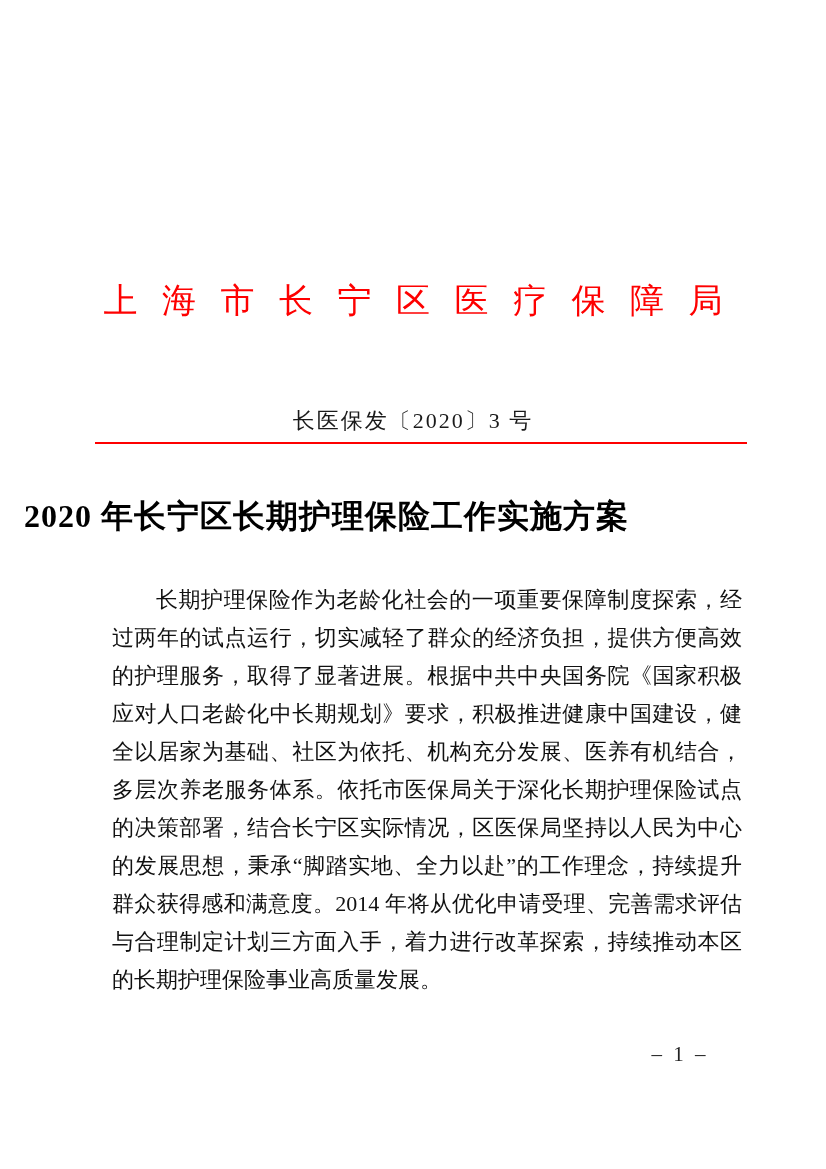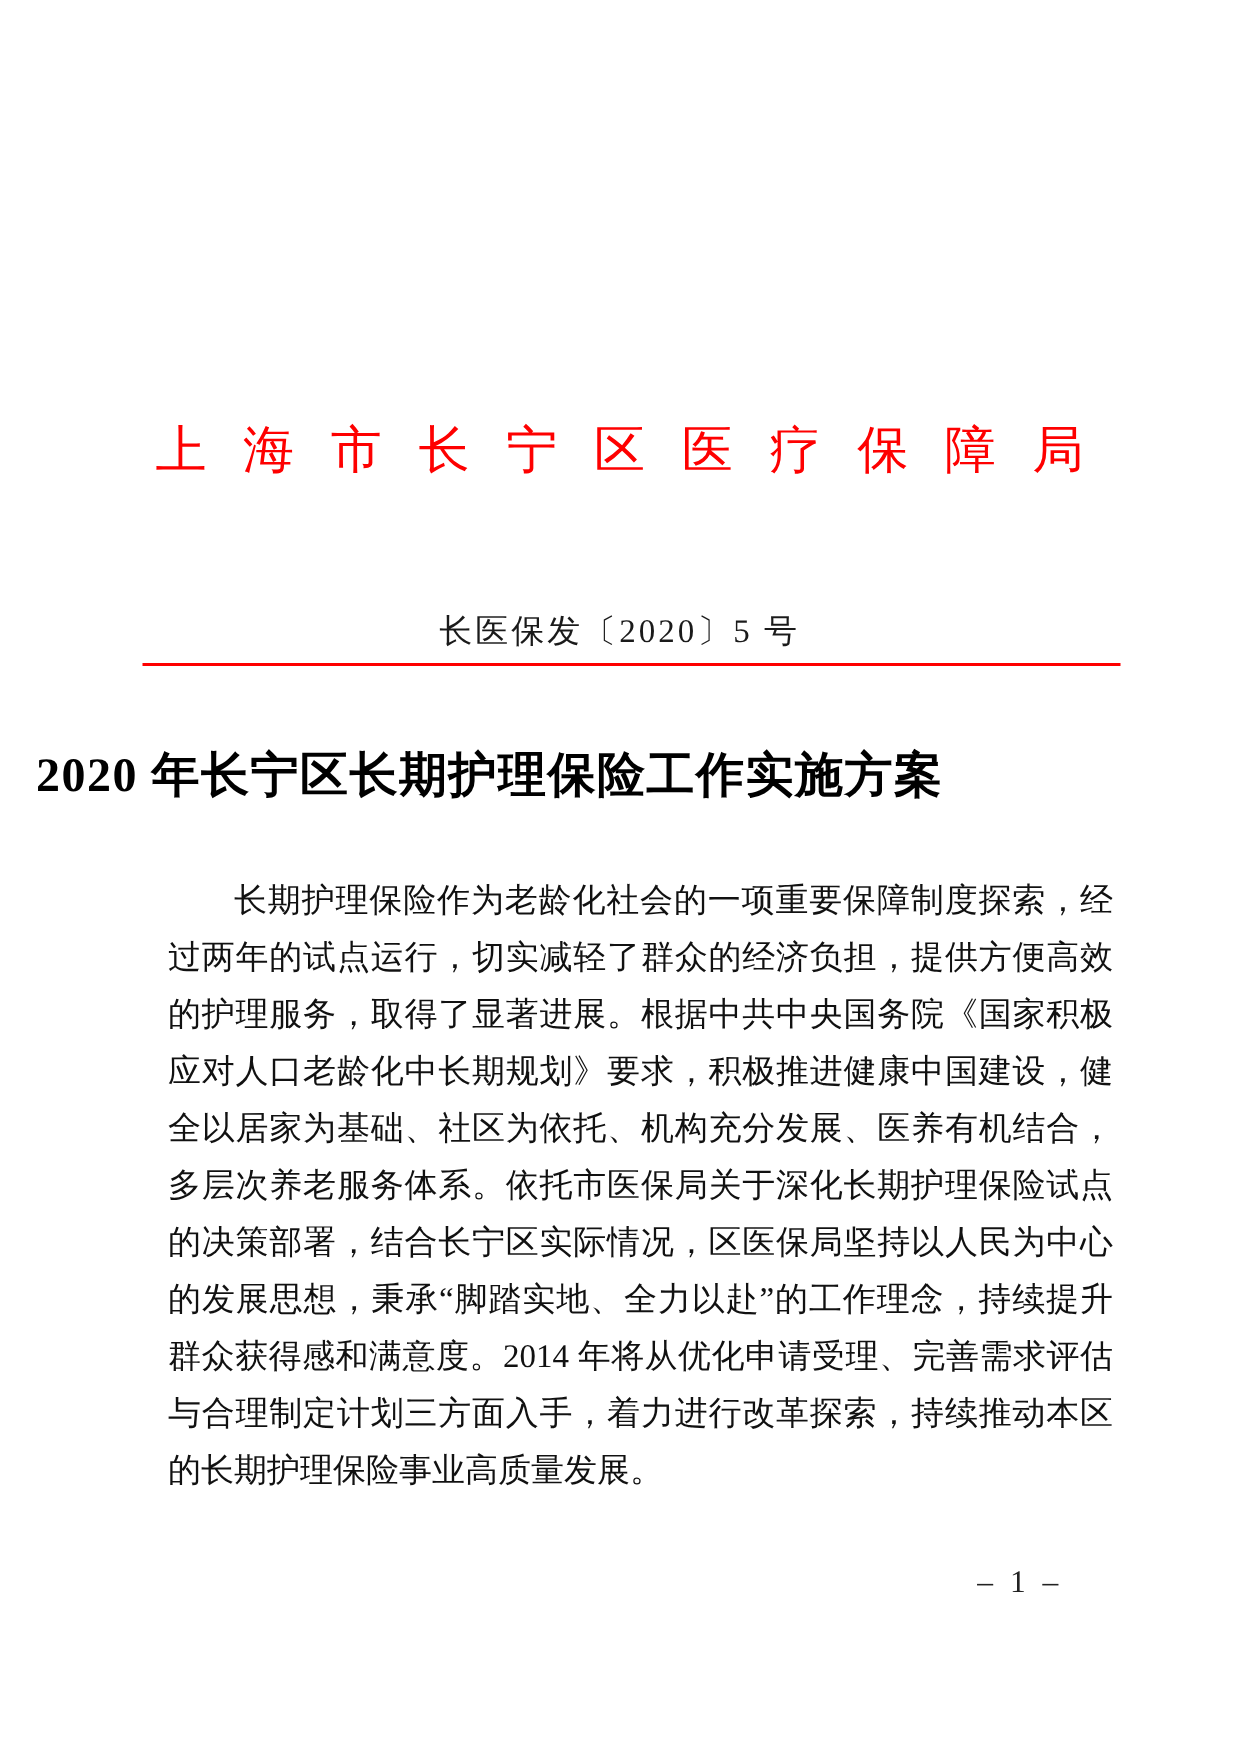--- a/index.html
+++ b/index.html
@@ -98,21 +98,21 @@
     white-space: nowrap;
   }
 </style>
 </head>
 <body>
 
 <div class="page">
 
   <div class="agency-header">上海市长宁区医疗保障局</div>
 
-  <div class="doc-number">长医保发〔2020〕5 号</div>
+  <div class="doc-number">长医保发〔2020〕3 号</div>
 
   <div class="red-rule"></div>
 
   <h1 class="doc-title">2020 年长宁区长期护理保险工作实施方案</h1>
 
   <p class="body-text">长期护理保险作为老龄化社会的一项重要保障制度探索，经过两年的试点运行，切实减轻了群众的经济负担，提供方便高效的护理服务，取得了显著进展。根据中共中央国务院《国家积极应对人口老龄化中长期规划》要求，积极推进健康中国建设，健全以居家为基础、社区为依托、机构充分发展、医养有机结合，多层次养老服务体系。依托市医保局关于深化长期护理保险试点的决策部署，结合长宁区实际情况，区医保局坚持以人民为中心的发展思想，秉承“脚踏实地、全力以赴”的工作理念，持续提升群众获得感和满意度。2014 年将从优化申请受理、完善需求评估与合理制定计划三方面入手，着力进行改革探索，持续推动本区的长期护理保险事业高质量发展。</p>
 
   <div class="page-number">– 1 –</div>
 
 </div>

